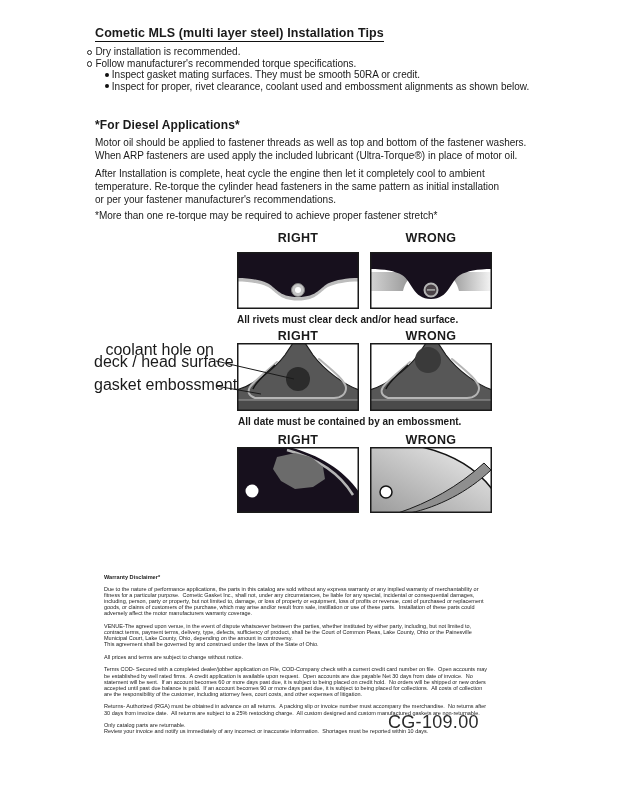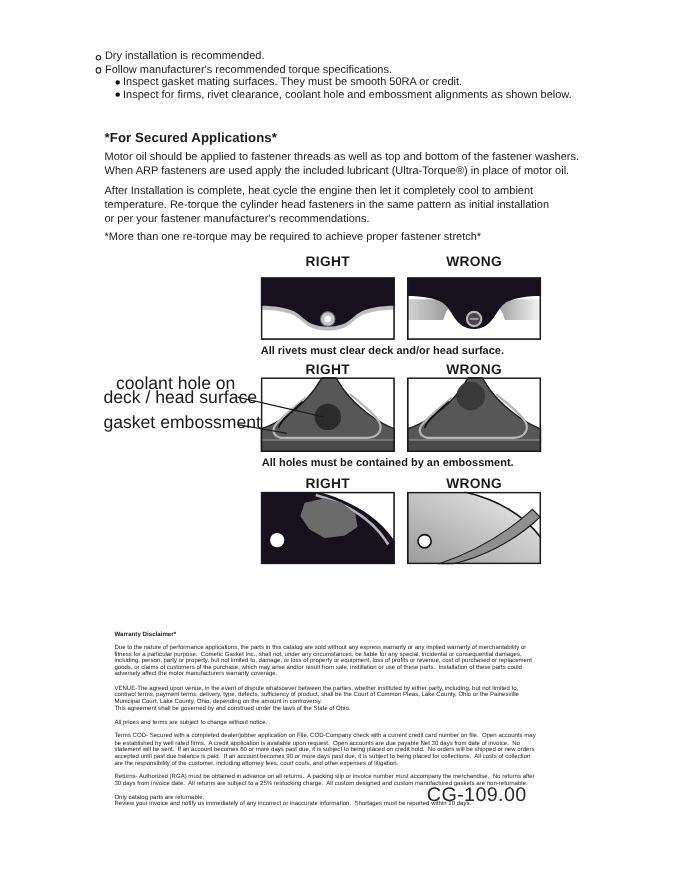--- a/index.html
+++ b/index.html
@@ -37,41 +37,42 @@
   .disclaimer{left:104px;top:574px;width:440px;color:#222;}
   .disc-head{font-size:5.6px;font-weight:700;margin:0 0 6px 0;}
   .disc-p{font-size:5.5px;line-height:6.1px;white-space:pre;margin:0 0 6.5px 0;}
   .footer{left:388px;top:712px;font-size:18px;color:#2a2a2a;letter-spacing:.3px;}
 </style>
 </head>
 <body>
 
 <div class="page">
 
+  <div class="abs title">Cometic MLS (multi layer steel) Installation Tips</div>
 
   <div class="abs bullets">
     <div class="b-row">
         <span class="ob"></span>
         <span>Dry installation is recommended.</span>
       </div>
     <div class="b-row">
         <span class="ob"></span>
         <span>Follow manufacturer's recommended torque specifications.</span>
       </div>
     <div class="b-row sub">
         <span class="fb"></span>
         <span>Inspect gasket mating surfaces.  They must be smooth 50RA or credit.</span>
       </div>
     <div class="b-row sub">
         <span class="fb"></span>
-        <span>Inspect for firms, rivet clearance, coolant hole and embossment alignments as shown below.</span>
+        <span>Inspect for proper, rivet clearance, coolant used and embossment alignments as shown below.</span>
       </div>
   </div>
 
-  <div class="abs h2" style="left:95px;top:118px;">*For Secured Applications*</div>
+  <div class="abs h2" style="left:95px;top:118px;">*For Diesel Applications*</div>
   <div class="abs para" style="left:95px;top:136px;">Motor oil should be applied to fastener threads as well as top and bottom of the fastener washers.
 When ARP fasteners are used apply the included lubricant (Ultra-Torque®) in place of motor oil.</div>
   <div class="abs para" style="left:95px;top:167px;">After Installation is complete, heat cycle the engine then let it completely cool to ambient
 temperature. Re-torque the cylinder head fasteners in the same pattern as initial installation
 or per your fastener manufacturer's recommendations.</div>
   <div class="abs para" style="left:95px;top:209px;">*More than one re-torque may be required to achieve proper fastener stretch*</div>
 
   <div class="abs diagrams">
 
     <div class="abs dg-label" style="left:237px;top:1px;">RIGHT</div>
@@ -138,21 +139,21 @@
         <path d="M0,68 L0,47 C16,42 36,28 48,12 L56,0 L68,0 L76,12 C88,28 108,42 122,47 L122,68 Z" fill="#575757" stroke="#1a1a1a" stroke-width="1.2"></path>
         <rect x="1" y="57" width="120" height="10" fill="#4a4a4a"></rect>
         <line x1="1" y1="57" x2="121" y2="57" stroke="#9c9c9c" stroke-width="1"></line>
         <path d="M40,19 C30,28 17,38 13,44 C10,49 12,53 18,55 L97,55 C104,55 109,51 109,45 C109,38 95,27 82,16" fill="none" stroke="#b5b5b5" stroke-width="2" stroke-linecap="round"></path>
         <path d="M38,22 C28,31 18,40 16,46" fill="none" stroke="#141414" stroke-width="1.5"></path>
         <circle cx="58" cy="17" r="13" fill="#3a3a3a"></circle>
         <rect x="0.75" y="0.75" width="120.5" height="66.5" fill="none" stroke="#1a1a1a" stroke-width="1.5"></rect>
       </svg>
     </div>
 
-    <div class="abs caption" style="left:238px;top:186px;">All holes must be contained by an embossment.</div>
+    <div class="abs caption" style="left:238px;top:186px;">All date must be contained by an embossment.</div>
 
     <div class="abs dg-label" style="left:237px;top:203px;">RIGHT</div>
     <div class="abs dg-label" style="left:370px;top:203px;">WRONG</div>
 
     <div class="abs dg-box" style="left:237px;top:217px;">
       <svg width="122" height="66" viewBox="0 0 122 66">
         <rect x="0" y="0" width="122" height="66" fill="#17101d"></rect>
         <path d="M52,0 H122 V45 C106,22 82,8 52,0 Z" fill="#ffffff"></path>
         <path d="M50,3 C79,11 102,25 116,48" fill="none" stroke="#b5b5b5" stroke-width="2.5"></path>
         <path d="M40,10 L58,6 L74,10 L86,20 L88,32 L76,40 L58,42 L44,34 L36,22 Z" fill="#6b6b6b"></path>

